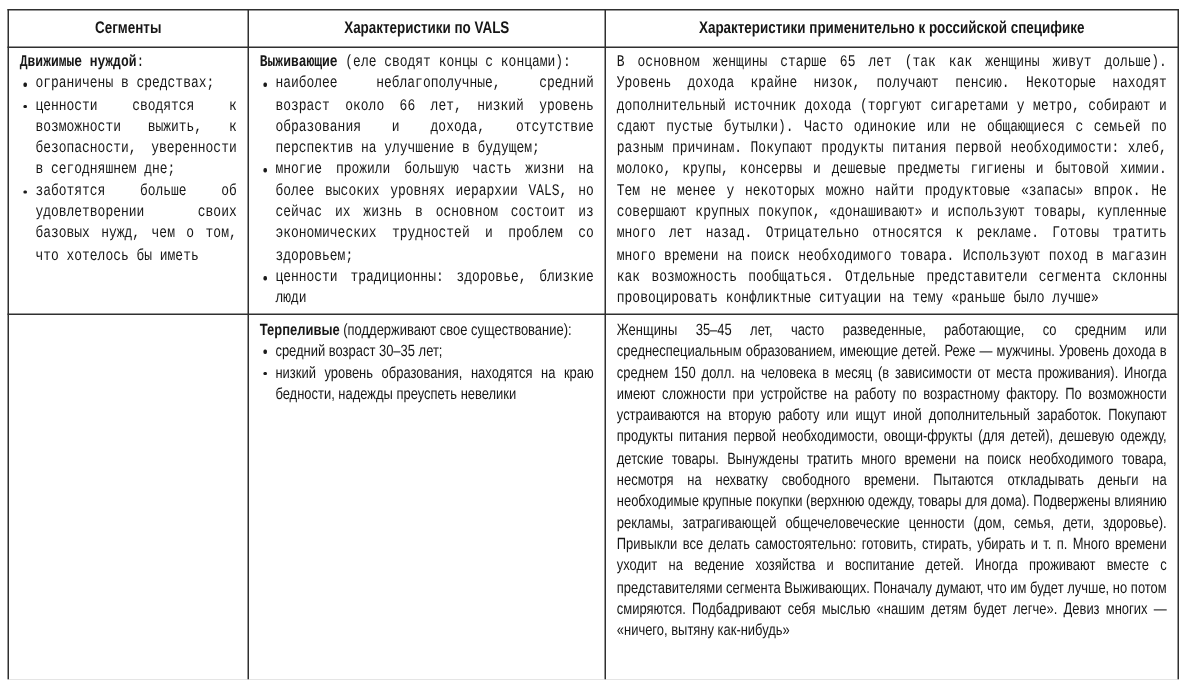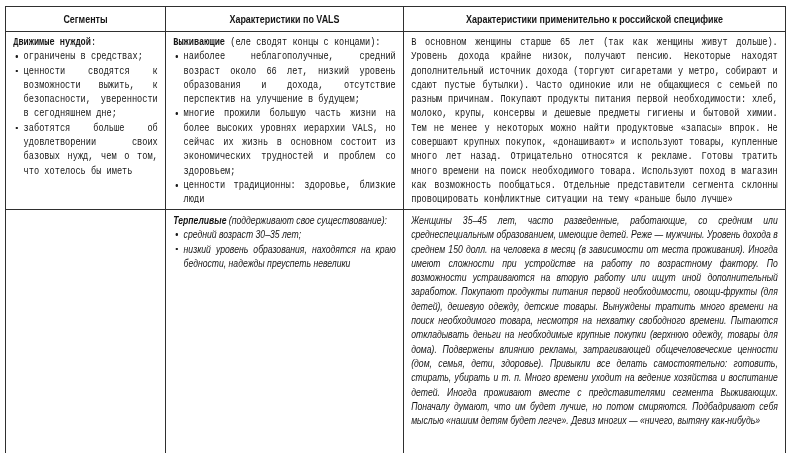--- a/index.html
+++ b/index.html
@@ -38,21 +38,21 @@
     padding: 3px 9px 2px 9px;
   }
   .seg thead th { height: 24px; }
   .seg thead .cnd {
     padding-top: 5px;
     font-weight: bold;
     font-size: 11.2px;
     text-align: center;
   }
   .row-1 td { height: 177px; font-family: Liberation Mono, monospace; }
-  .row-2 td { height: 243px; font-style: italic; }
+  .row-2 td { height: 243px; }
   .row-1 .cnd { height: 171px; overflow: hidden; }
   .row-2 .cnd { height: 238px; overflow: hidden; }
 
   .cell-title { margin: 0; text-align: left; }
   .b { font-weight: bold; }
   p.body-text { margin: 0; text-align: justify; }
 
   ul.blt { margin: 0; padding: 0; list-style: none; }
   ul.blt li {
     position: relative;

